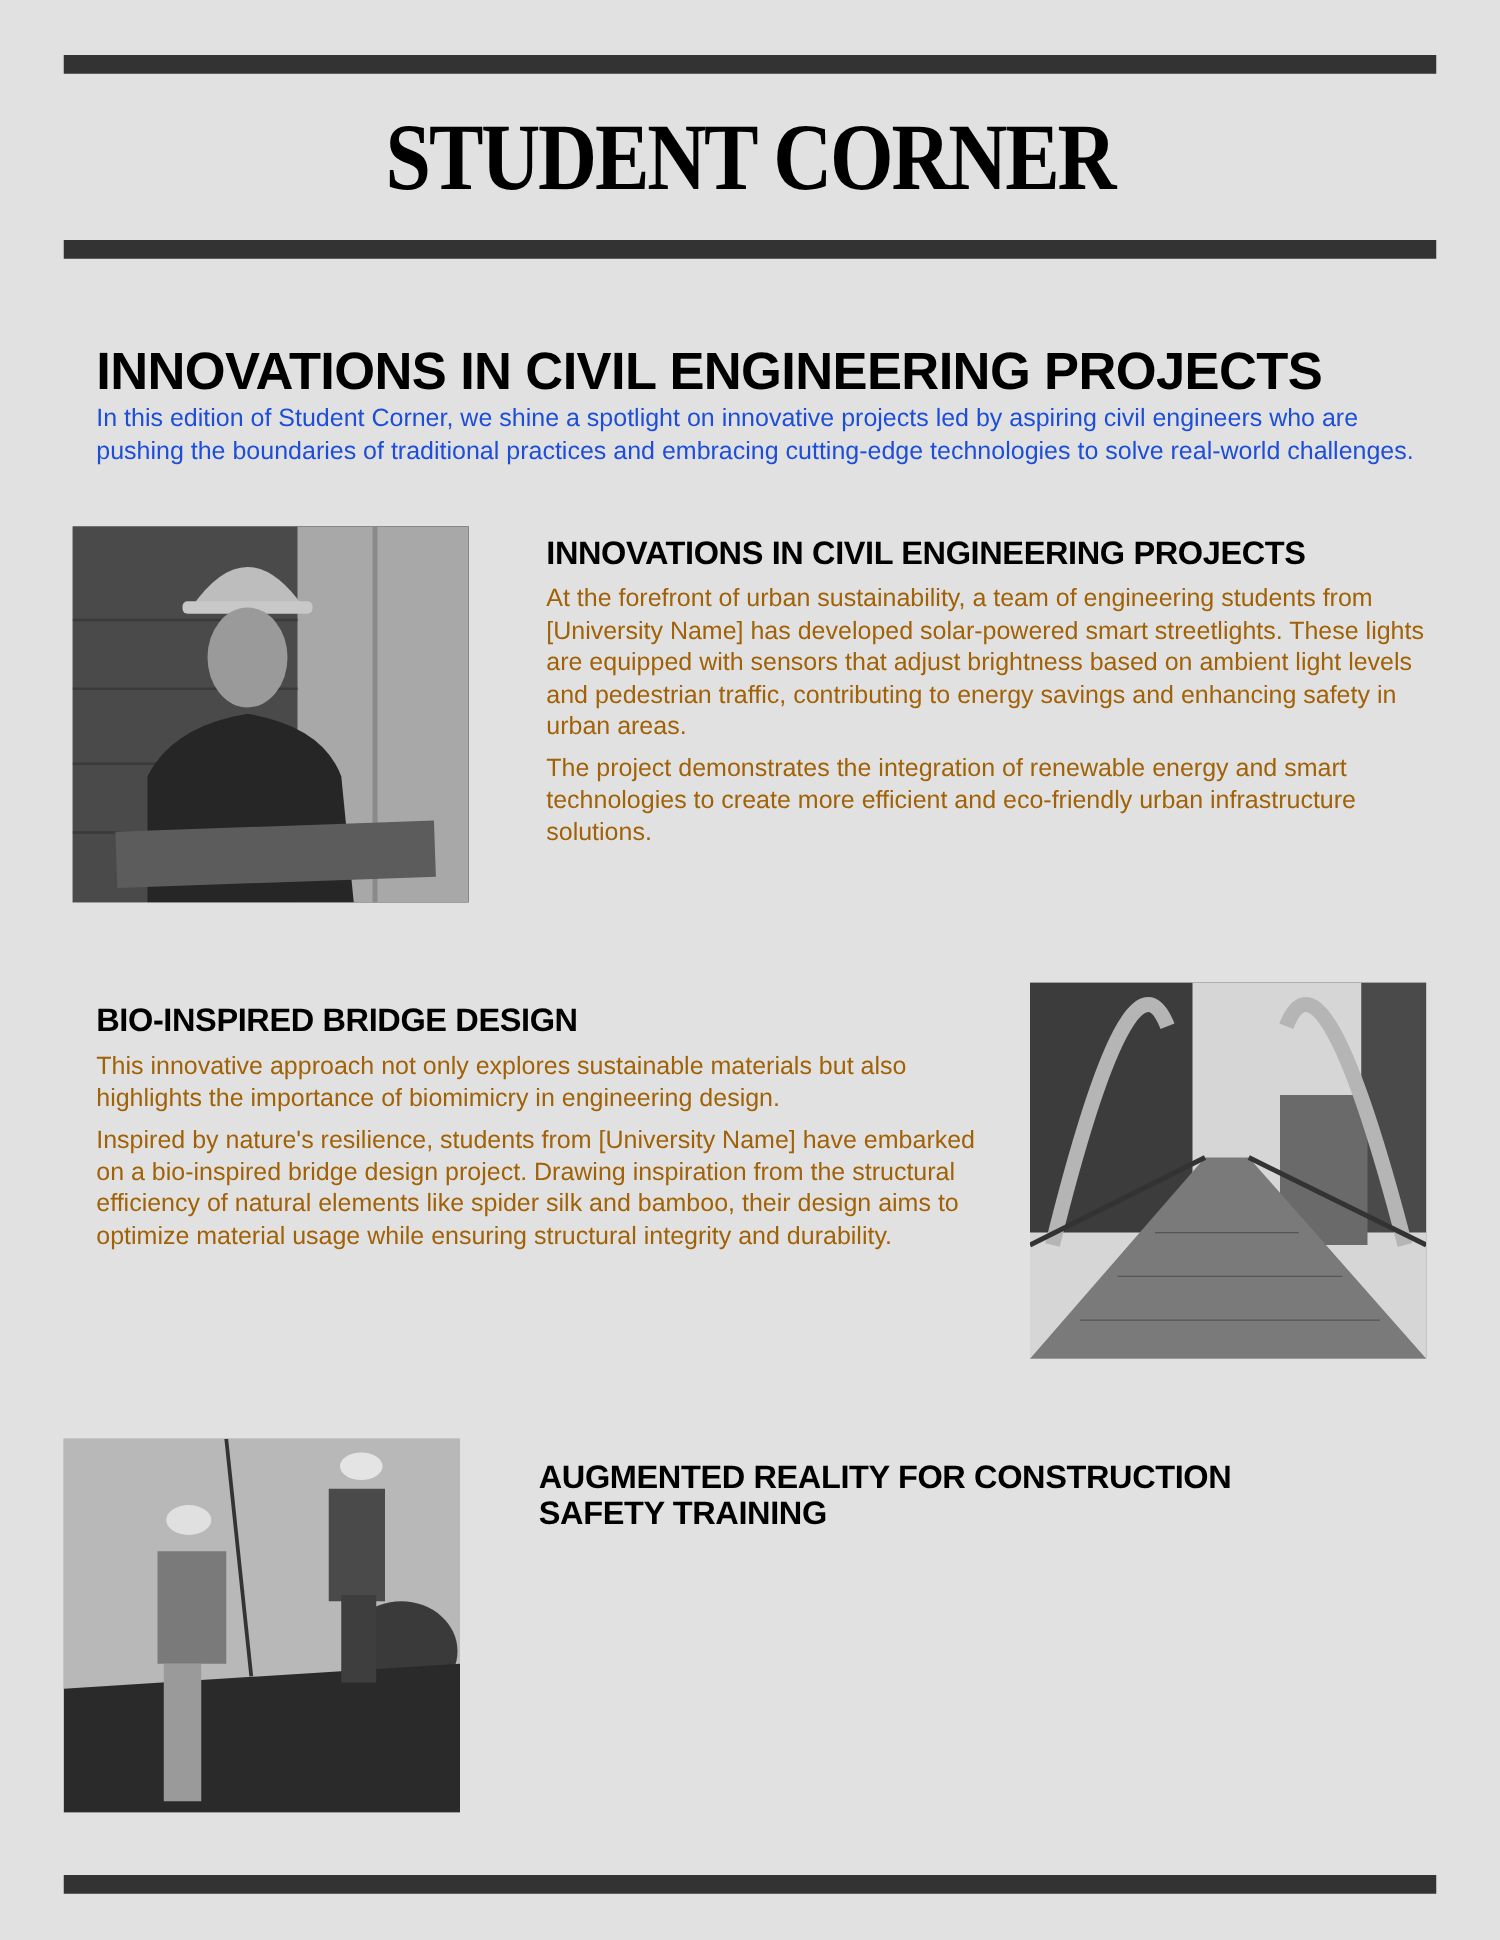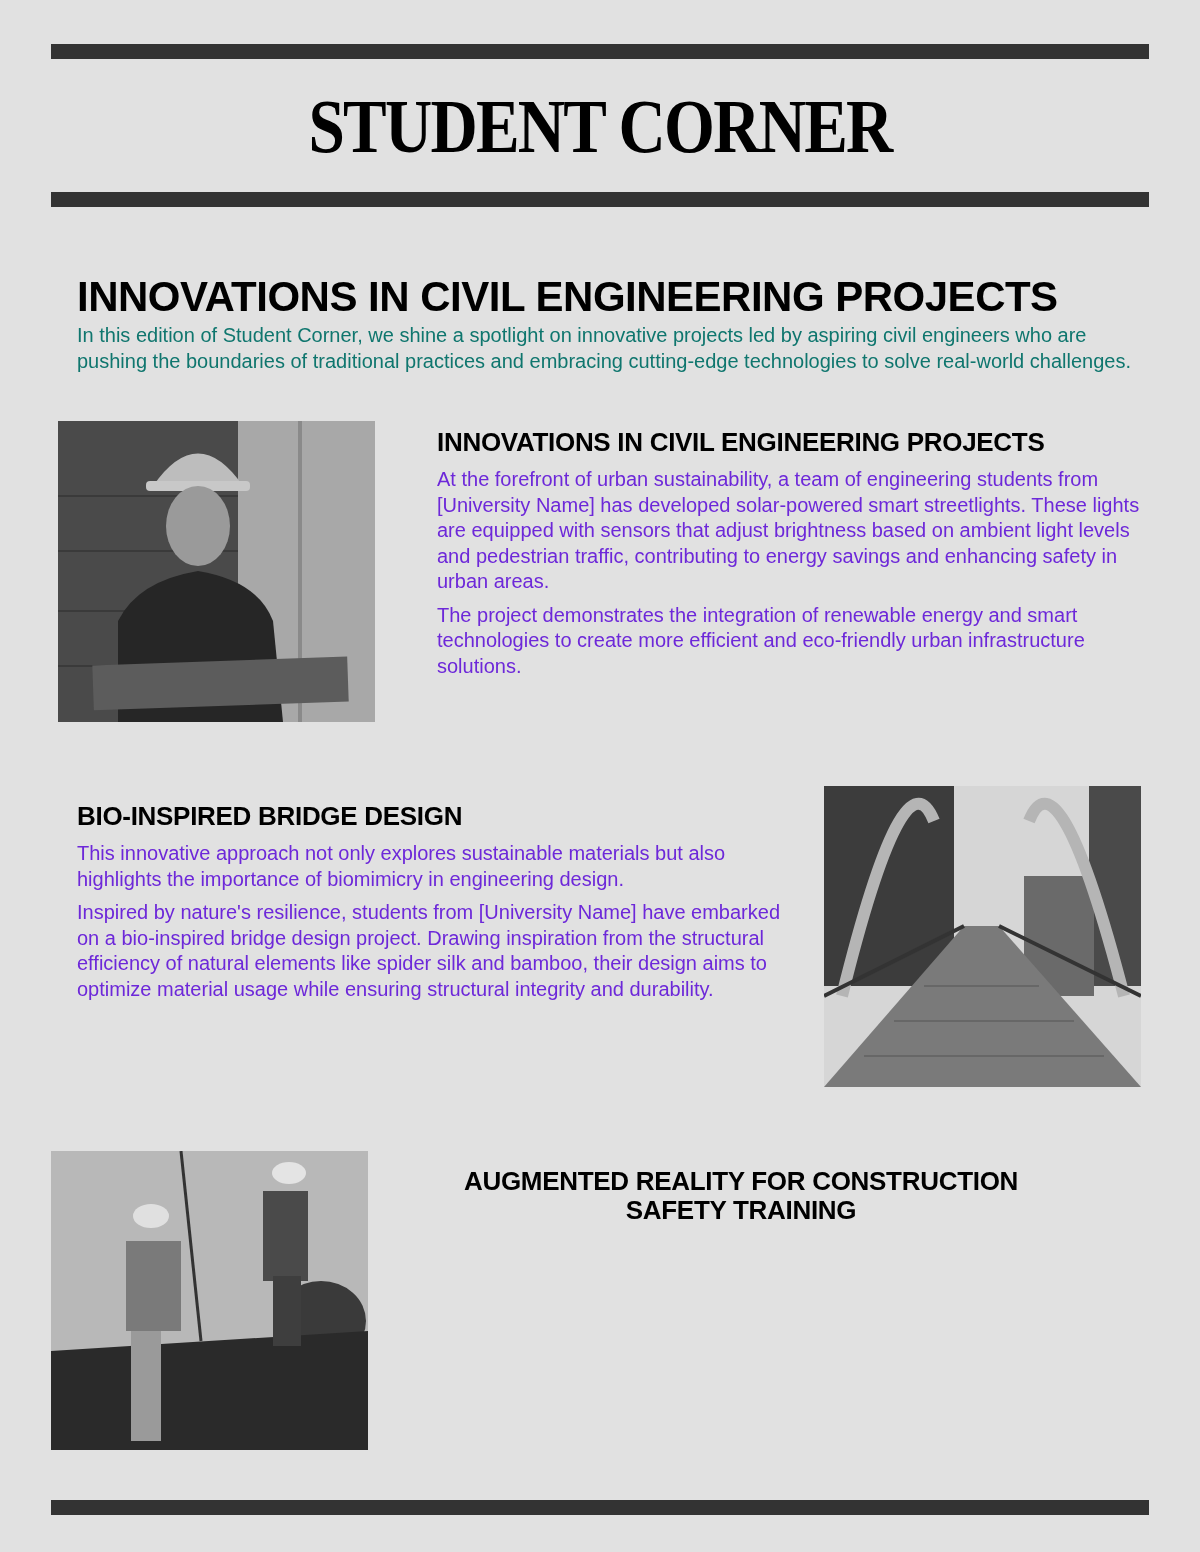--- a/index.html
+++ b/index.html
@@ -11,27 +11,27 @@
   .masthead {
     position:absolute; left:0; width:1200px; top:88px; text-align:center;
     font-family:"Liberation Serif", serif; font-weight:bold; font-size:76px; letter-spacing:-2px;
     transform:scaleX(0.86); transform-origin:center; color:#000; line-height:1;
   }
   .main-title {
     position:absolute; left:77px; top:246px; font-size:42px; font-weight:bold; letter-spacing:-0.5px;
     color:#000; white-space:nowrap; line-height:1.1;
   }
   .intro {
-    position:absolute; left:77px; top:322px; width:1060px; font-size:20px; line-height:26px; color:#0f766e;
+    position:absolute; left:77px; top:322px; width:1060px; font-size:20px; line-height:26px; color:#1d4ed8;
   }
   .section { position:absolute; }
   .section h2 {
     margin:0 0 10px 0; font-size:26px; font-weight:bold; line-height:29px; color:#000; letter-spacing:-0.3px;
   }
-  .section p { margin:0 0 8px 0; font-size:20px; line-height:25.5px; color:#6d28d9; }
+  .section p { margin:0 0 8px 0; font-size:20px; line-height:25.5px; color:#a16207; }
   .photo { position:absolute; overflow:hidden; background:#777; }
   .photo svg { display:block; width:100%; height:100%; }
 </style>
 </head>
 <body>
 
 <div class="bar" style="top:44px;"></div>
 <div class="masthead">STUDENT CORNER</div>
 <div class="bar" style="top:192px;"></div>
 
@@ -93,16 +93,16 @@
     <line x1="130" y1="0" x2="150" y2="190" stroke="#333" stroke-width="3"></line>
     <rect x="75" y="90" width="55" height="90" fill="#7a7a7a"></rect>
     <rect x="80" y="180" width="30" height="110" fill="#9a9a9a"></rect>
     <ellipse cx="100" cy="65" rx="18" ry="12" fill="#e0e0e0"></ellipse>
     <rect x="212" y="40" width="45" height="90" fill="#4a4a4a"></rect>
     <rect x="222" y="125" width="28" height="70" fill="#3e3e3e"></rect>
     <ellipse cx="238" cy="22" rx="17" ry="11" fill="#e4e4e4"></ellipse>
   </svg>
 </div>
 <div class="section" style="left:431px; top:1167px; width:720px;">
-  <h2 style="margin-bottom:22px; width:620px;text-align:center;">AUGMENTED REALITY FOR CONSTRUCTION SAFETY TRAINING</h2>
+  <h2 style="margin-bottom:22px; width:620px;">AUGMENTED REALITY FOR CONSTRUCTION SAFETY TRAINING</h2>
 </div>
 
 <div class="bar" style="top:1500px;"></div>
 
 </body></html>

